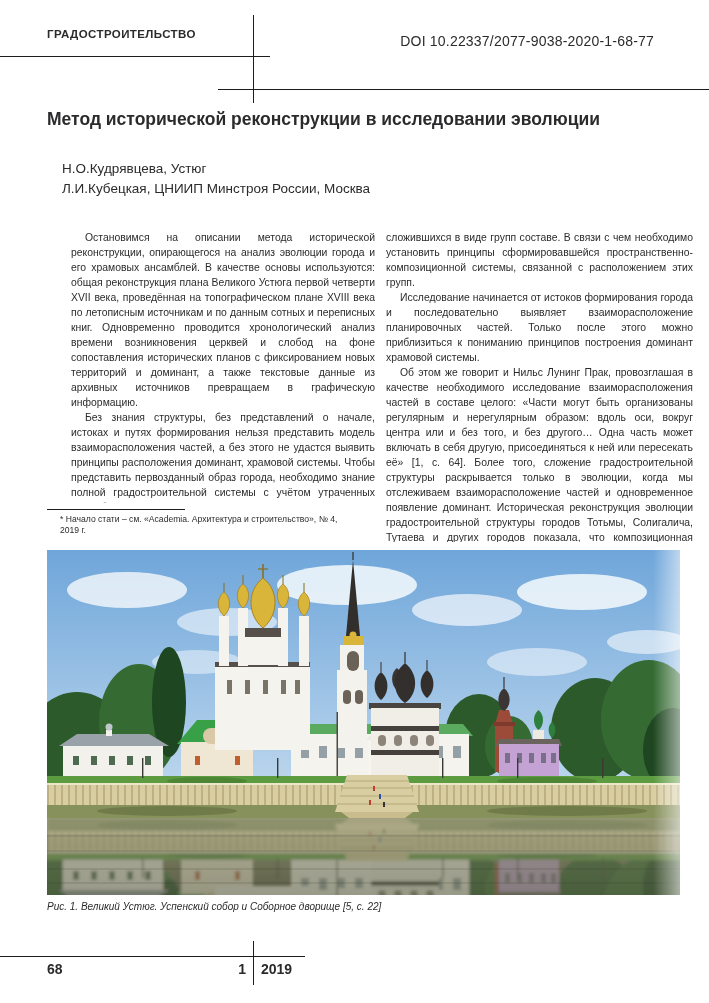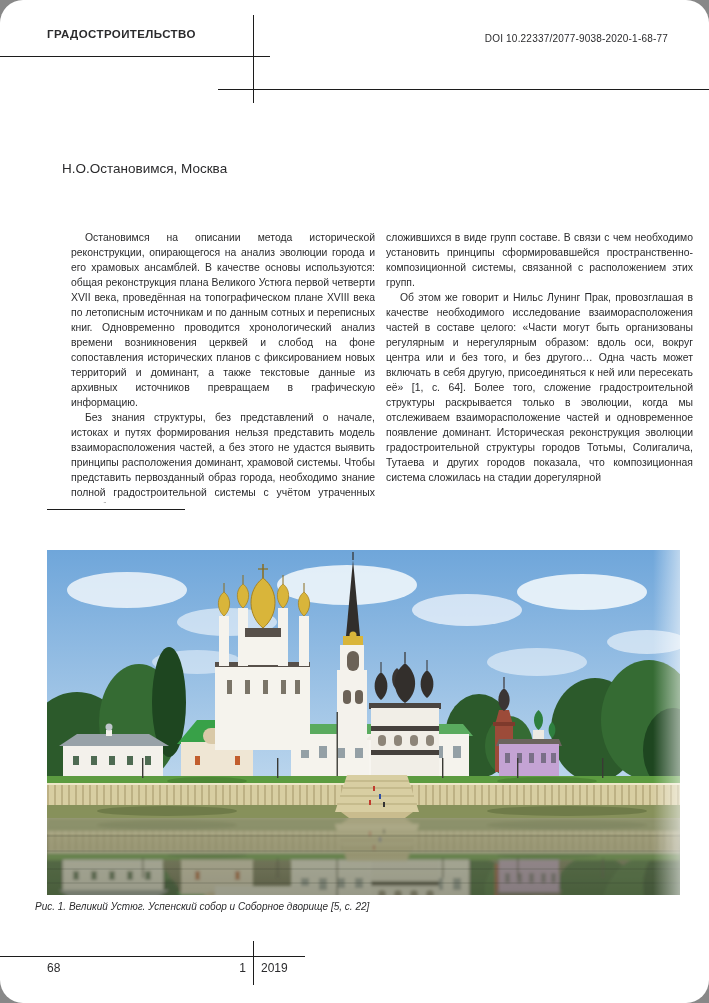--- a/index.html
+++ b/index.html
@@ -5,30 +5,29 @@
   html,body{margin:0;padding:0;}
   body{background:#888;}
   .page{
     position:relative;
     width:709px;height:1003px;
     margin:0 auto;
     background:#ffffff;
     font-family:"Liberation Sans", sans-serif;
     color:#2b2b2d;
     overflow:hidden;
-    border-radius:23px;
   }
   
   .rubric{
     position:absolute;left:47px;top:28px;
     font-size:11.5px;font-weight:bold;letter-spacing:.4px;
   }
   .doi{
-    position:absolute;right:41px;top:33px;
-    font-size:10px;letter-spacing:.2px;
+    position:absolute;right:55px;top:33px;
+    font-size:14px;letter-spacing:.2px;
   }
   .rule{position:absolute;background:#1c1c1c;}
   .rule-h1{left:0;top:56px;width:270px;height:1px;}
   .rule-v-top{left:253px;top:15px;width:1px;height:88px;}
   .rule-h2{left:218px;top:89px;width:491px;height:1px;}
   
   .title{
     position:absolute;left:47px;top:108px;width:630px;
     font-size:17.5px;font-weight:bold;line-height:23px;
     color:#2b2b2d;
@@ -51,58 +50,62 @@
   
   .footnote-rule{left:47px;top:509px;width:138px;height:1px;}
   .footnote{
     position:absolute;left:60px;top:514px;width:295px;
     font-size:8.6px;line-height:11px;
   }
   
   .figure{position:absolute;left:47px;top:550px;width:633px;height:345px;}
   .figure svg{display:block;}
   .caption{
-    position:absolute;left:35px;top:901px;width:620px;
+    position:absolute;left:47px;top:901px;width:620px;
     font-style:italic;font-size:10px;
   }
   
   .rule-h-footer{left:0;top:956px;width:305px;height:1px;}
   .rule-v-footer{left:253px;top:941px;width:1px;height:44px;}
-  .pg{position:absolute;top:961px;font-size:12px;font-weight:normal;}
+  .pg{position:absolute;top:961px;font-size:14px;font-weight:bold;}
   .pg-num{left:47px;}
   .pg-issue{left:222px;width:24px;text-align:right;}
   .pg-year{left:261px;}
 </style>
 </head>
 <body>
 
 <div class="page">
 
   <div class="rubric">ГРАДОСТРОИТЕЛЬСТВО</div>
   <div class="doi">DOI 10.22337/2077-9038-2020-1-68-77</div>
   <div class="rule rule-h1"></div>
   <div class="rule rule-v-top"></div>
   <div class="rule rule-h2"></div>
 
   <div class="title">
+    <div>Метод исторической реконструкции в исследовании эволюции</div>
   </div>
   <div class="authors">
-    <div>Н.О.Остановимся, Москва</div>
+    <div>Н.О.Кудрявцева, Устюг</div>
+    <div>Л.И.Кубецкая, ЦНИИП Минстроя России, Москва</div>
   </div>
 
   <div class="col col-left">
     <p>Остановимся на описании метода исторической реконструкции, опирающегося на анализ эволюции города и его храмовых ансамблей. В качестве основы используются: общая реконструкция плана Великого Устюга первой четверти XVII века, проведённая на топографическом плане XVIII века по летописным источникам и по данным сотных и переписных книг. Одновременно проводится хронологический анализ времени возникновения церквей и слобод на фоне сопоставления исторических планов с фиксированием новых территорий и доминант, а также текстовые данные из архивных источников превращаем в графическую информацию.</p>
     <p>Без знания структуры, без представлений о начале, истоках и путях формирования нельзя представить модель взаиморасположения частей, а без этого не удастся выявить принципы расположения доминант, храмовой системы. Чтобы представить первозданный образ города, необходимо знание полной градостроительной системы с учётом утраченных ансамблей,</p>
   </div>
   <div class="col col-right">
     <p class="no-indent">сложившихся в виде групп составе. В связи с чем необходимо установить принципы сформировавшейся пространственно-композиционной системы, связанной с расположением этих групп.</p>
+    <p>Исследование начинается от истоков формирования города и последовательно выявляет взаиморасположение планировочных частей. Только после этого можно приблизиться к пониманию принципов построения доминант храмовой системы.</p>
     <p>Об этом же говорит и Нильс Лунинг Прак, провозглашая в качестве необходимого исследование взаиморасположения частей в составе целого: «Части могут быть организованы регулярным и нерегулярным образом: вдоль оси, вокруг центра или и без того, и без другого… Одна часть может включать в себя другую, присоединяться к ней или пересекать её» [1, с. 64]. Более того, сложение градостроительной структуры раскрывается только в эволюции, когда мы отслеживаем взаиморасположение частей и одновременное появление доминант. Историческая реконструкция эволюции градостроительной структуры городов Тотьмы, Солигалича, Тутаева и других городов показала, что композиционная система сложилась на стадии дорегулярной</p>
   </div>
 
   <div class="rule footnote-rule"></div>
+  <div class="footnote">* Начало стати – см. «Academia. Архитектура и строительство», № 4, 2019 г.</div>
 
   <div class="figure">
     <svg width="633" height="345" viewBox="0 0 633 345" xmlns="http://www.w3.org/2000/svg">
       <defs>
         <linearGradient id="g-sky" x1="0" y1="0" x2="0" y2="1">
           <stop offset="0" stop-color="#6FA6DA"></stop>
           <stop offset="0.55" stop-color="#9FC4E6"></stop>
           <stop offset="1" stop-color="#C7DDF0"></stop>
         </linearGradient>
         <linearGradient id="g-water" x1="0" y1="0" x2="0" y2="1">

